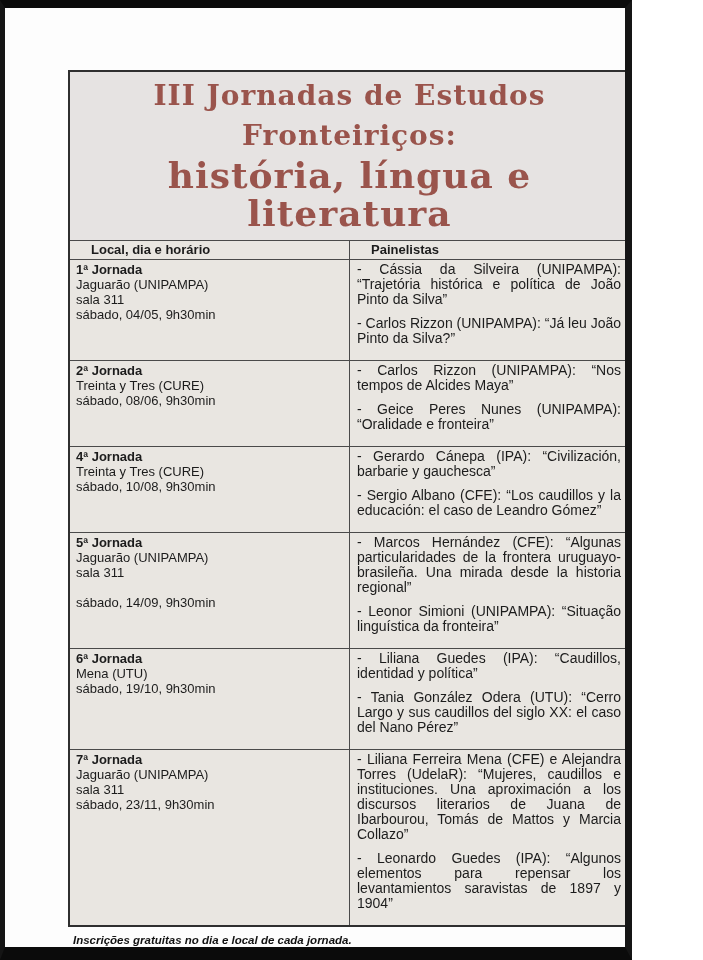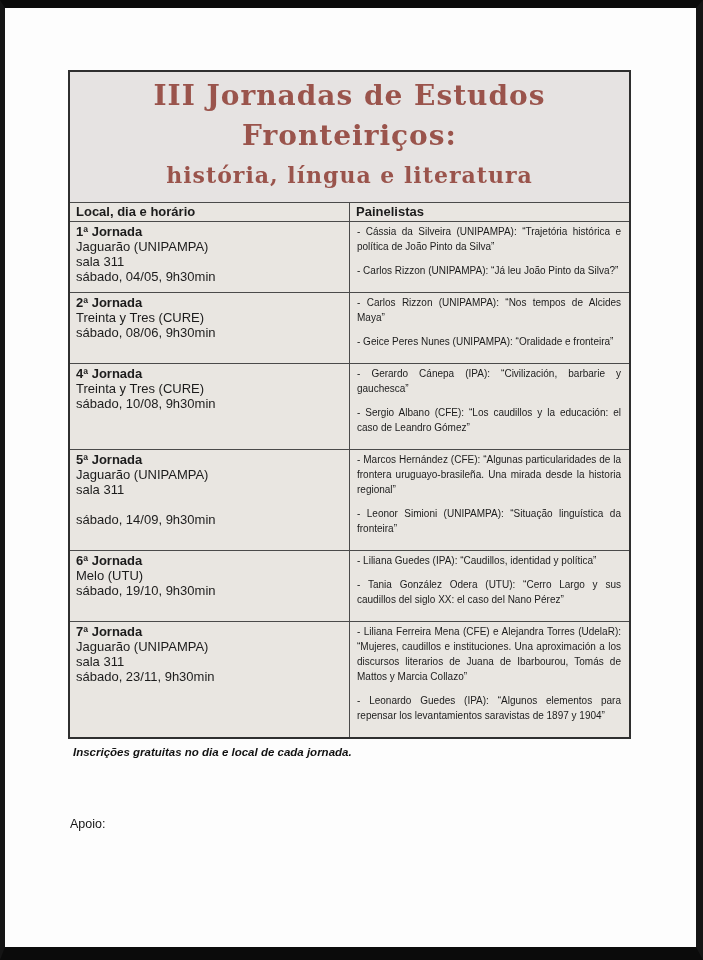--- a/index.html
+++ b/index.html
@@ -4,21 +4,21 @@
 <style>
   html,body{margin:0;padding:0;}
   body{
     width:703px;height:960px;
     background:#ffffff;
     font-family:"Liberation Sans",sans-serif;
     color:#1c1c1c;
   }
   .frame{
     box-sizing:border-box;
-    width:703px;height:960px;
+    width:632px;height:960px;
     border-top:8px solid #0b0b0b;
     border-bottom:13px solid #0b0b0b;
     border-left:5px solid #151515;
     border-right:7px solid #151515;
     background:#fdfdfd;
     overflow:hidden;
   }
   .page{
     box-sizing:border-box;
     width:100%;height:100%;
@@ -41,39 +41,39 @@
     background:#e6e3e2;
     padding:4px 6px 8px;
   }
   .title-line1, .title-line2{
     font-family:"DejaVu Serif",serif;
     font-weight:bold;
     color:#9a544c;
     letter-spacing:1px;
   }
   .title-line1{font-size:28px;line-height:40px;}
-  .title-line2{font-size:22px;line-height:38px;}
+  .title-line2{font-size:36px;line-height:38px;}
   th.col-h{
     text-align:left;
     font-size:13px;
     line-height:16px;
-    padding:1px 6px;
+    padding:1px 21px;
     font-weight:bold;
   }
   th.col-local{width:189px;}
   .local-cell{
     width:189px;
     padding:2px 6px 4px;
     font-size:13px;
     line-height:15px;
   }
   .local-cell .jornada-line{font-weight:bold;}
   .pain-cell{
     padding:2px 8px 14px 7px;
-    font-size:10px;
+    font-size:14px;
     line-height:15px;
     text-align:justify;
     text-align-last:left;
   }
   .pain-cell p{margin:0 0 9px;}
   .pain-cell p:last-child{margin-bottom:0;}
   
   .footer{
     margin:7px 0 0 5px;
     font-size:11.5px;
@@ -152,21 +152,21 @@
               <div>sábado, 14/09, 9h30min</div>
             </td>
             <td class="pain-cell">
               <p><span>- Marcos Hernández (CFE): “Algunas particularidades de la frontera uruguayo-brasileña. Una mirada desde la historia regional”</span></p>
               <p><span>- Leonor Simioni (UNIPAMPA): “Situação linguística da fronteira”</span></p>
             </td>
           </tr>
           <tr>
             <td class="local-cell">
               <div class="jornada-line">6ª Jornada</div>
-              <div>Melo (UTU)</div>
+              <div>Mena (UTU)</div>
               <div>sábado, 19/10, 9h30min</div>
             </td>
             <td class="pain-cell">
               <p><span>- Liliana Guedes (IPA): “Caudillos, identidad y política”</span></p>
               <p><span>- Tania González Odera (UTU): “Cerro Largo y sus caudillos del siglo XX: el caso del Nano Pérez”</span></p>
             </td>
           </tr>
           <tr>
             <td class="local-cell">
               <div class="jornada-line">7ª Jornada</div>

